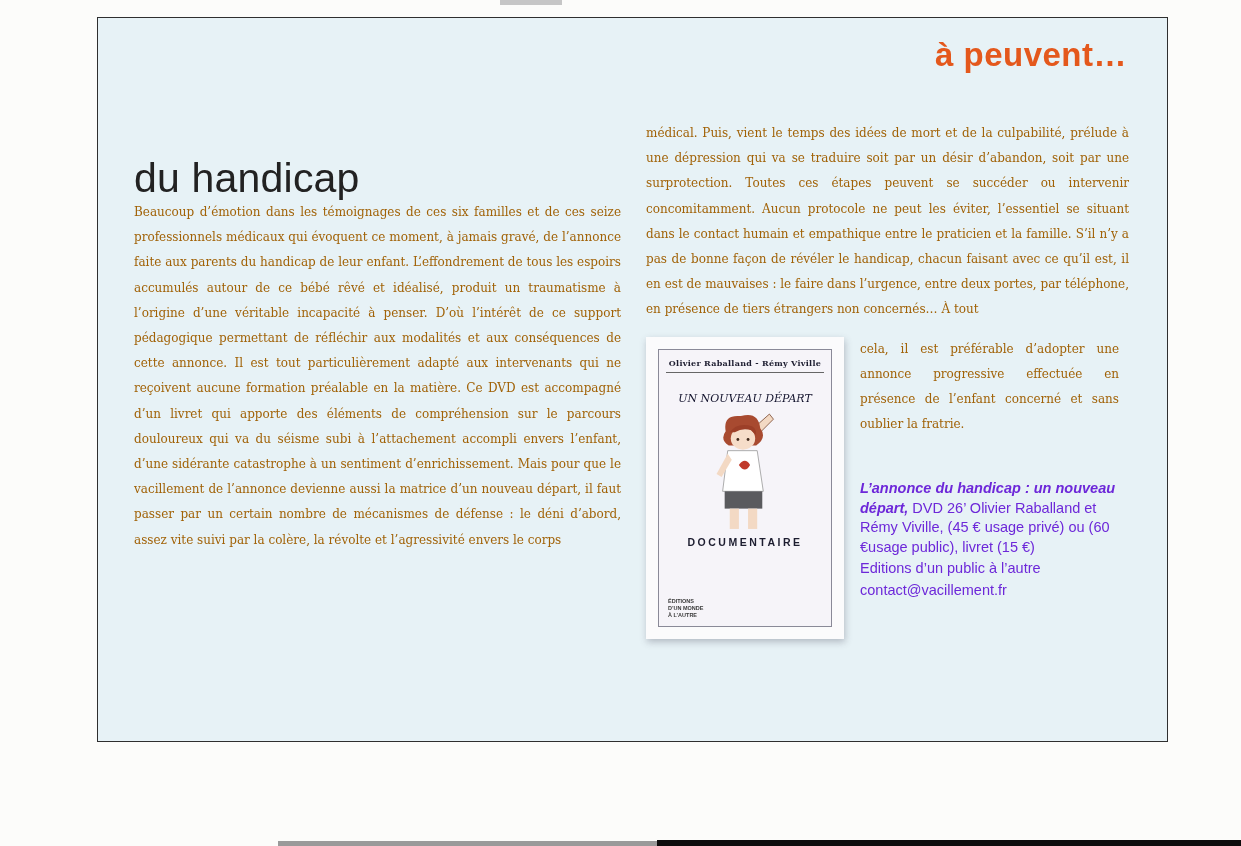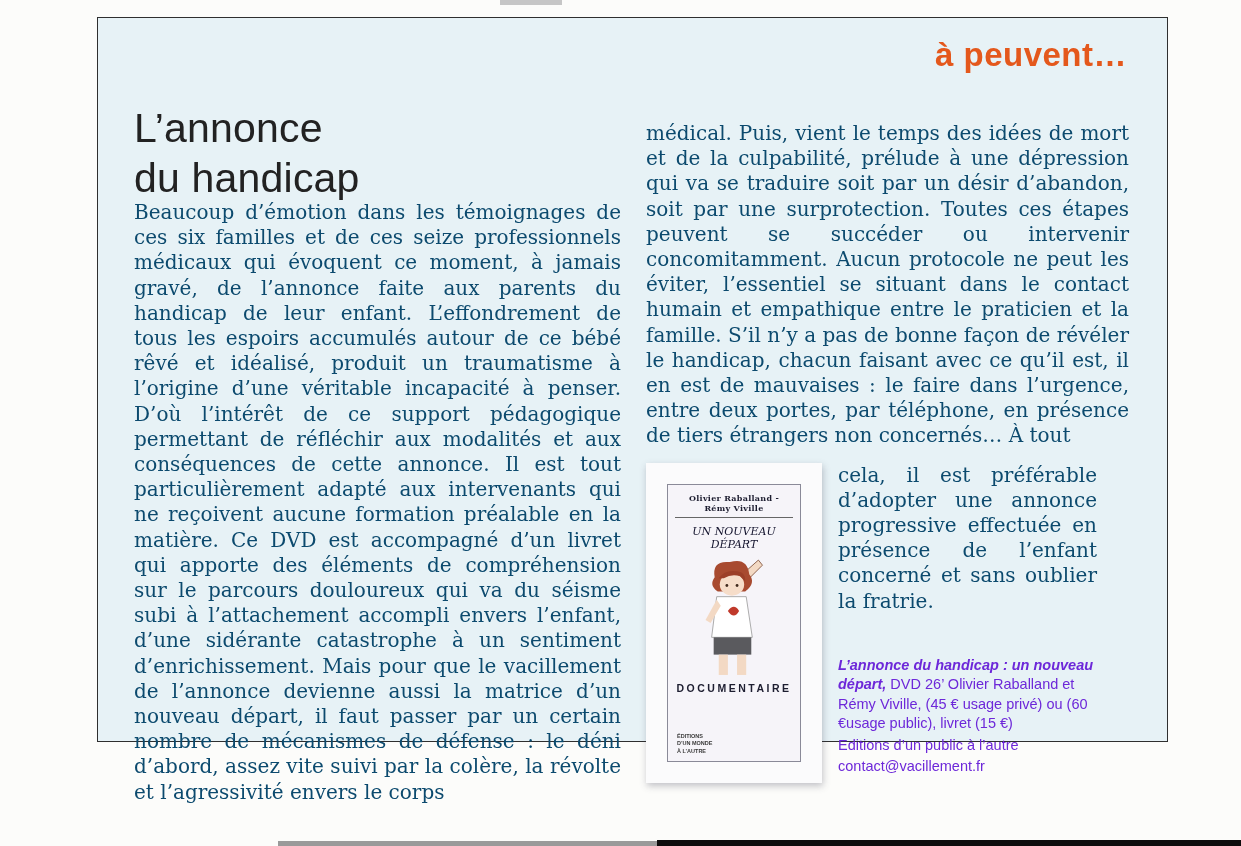--- a/index.html
+++ b/index.html
@@ -35,51 +35,51 @@
     color:var(--accent);
   }
   .article-title{
     position:absolute;left:36px;top:58px;
     font-family:"Liberation Sans",sans-serif;
     font-weight:500;font-size:41px;line-height:50px;
     color:#222;letter-spacing:0.2px;
   }
   .body-text{
     font-family:"DejaVu Serif","Liberation Serif",serif;
-    font-size:20px;line-height:25.2px;
-    text-align:justify;color:#0c4a6e;margin:0;
+    font-size:12px;line-height:25.2px;
+    text-align:justify;color:#a16207;margin:0;
   }
   .col-left-text{position:absolute;left:36px;top:182px;width:487px;}
   .col-right{position:absolute;left:548px;top:103px;width:483px;}
 
   .media-row{display:flex;gap:16px;margin-top:14px;align-items:flex-start;}
 
   
   .dvd-photo{
-    flex:0 0 auto;width:176px;background:#fbfbfc;padding:21px;
+    flex:0 0 auto;width:198px;background:#fbfbfc;padding:12px;
     box-shadow:1px 3px 7px rgba(60,60,80,0.30);
   }
   .dvd-cover{
     border:1px solid #8a8a98;background:#f6f4f9;height:278px;
     display:flex;flex-direction:column;align-items:center;
     padding:8px 7px 6px;position:relative;
   }
   .dvd-authors{
     width:100%;text-align:center;
     font-family:"DejaVu Serif",serif;font-weight:700;font-size:8px;
     letter-spacing:0.3px;color:#1d1d30;
     border-bottom:1px solid #666;padding-bottom:4px;
   }
   .dvd-title{
     margin-top:7px;text-align:center;
     font-family:"DejaVu Serif",serif;font-weight:700;font-size:13.5px;
     color:#14142e;letter-spacing:0.2px;
   }
   .dvd-subtitle{
-    margin-top:7px;text-align:center;
+    margin-top:19px;text-align:center;
     font-family:"DejaVu Serif",serif;font-style:italic;font-size:11px;
     color:#14142e;
   }
   .dvd-art{margin-top:5px;width:118px;height:122px;}
   .dvd-genre{
     margin-top:4px;text-align:center;
     font-family:Liberation Sans, sans-serif;font-weight:700;font-size:10.5px;
     letter-spacing:2.5px;color:#1d1d30;
   }
   .dvd-publisher{
@@ -113,21 +113,21 @@
 
   <div class="mark-top"></div>
   <div class="ghost" style="left:652px;top:52px;width:468px;height:11px;"></div>
   <div class="ghost" style="left:662px;top:76px;width:455px;height:11px;"></div>
   <div class="ghost" style="left:700px;top:99px;width:415px;height:11px;"></div>
 
   <div class="article-box">
 
     <div class="section-header">à peuvent…</div>
 
-    <h1 class="article-title"><span>L’annonce</span><br><span>du handicap</span></h1>
+    <h1 class="article-title"><br><span>du handicap</span></h1>
 
     <p class="body-text col-left-text">Beaucoup d’émotion dans les témoignages de ces six familles et de ces seize professionnels médicaux qui évoquent ce moment, à jamais gravé, de l’annonce faite aux parents du handicap de leur enfant. L’effondrement de tous les espoirs accumulés autour de ce bébé rêvé et idéalisé, produit un traumatisme à l’origine d’une véritable incapacité à penser. D’où l’intérêt de ce support pédagogique permettant de réfléchir aux modalités et aux conséquences de cette annonce. Il est tout particulièrement adapté aux intervenants qui ne reçoivent aucune formation préalable en la matière. Ce DVD est accompagné d’un livret qui apporte des éléments de compréhension sur le parcours douloureux qui va du séisme subi à l’attachement accompli envers l’enfant, d’une sidérante catastrophe à un sentiment d’enrichissement. Mais pour que le vacillement de l’annonce devienne aussi la matrice d’un nouveau départ, il faut passer par un certain nombre de mécanismes de défense : le déni d’abord, assez vite suivi par la colère, la révolte et l’agressivité envers le corps</p>
 
     <div class="col-right">
       <p class="body-text">médical. Puis, vient le temps des idées de mort et de la culpabilité, prélude à une dépression qui va se traduire soit par un désir d’abandon, soit par une surprotection. Toutes ces étapes peuvent se succéder ou intervenir concomitamment. Aucun protocole ne peut les éviter, l’essentiel se situant dans le contact humain et empathique entre le praticien et la famille. S’il n’y a pas de bonne façon de révéler le handicap, chacun faisant avec ce qu’il est, il en est de mauvaises : le faire dans l’urgence, entre deux portes, par téléphone, en présence de tiers étrangers non concernés… À tout</p>
 
       <div class="media-row">
 
         <div class="dvd-photo">
           <div class="dvd-cover">

